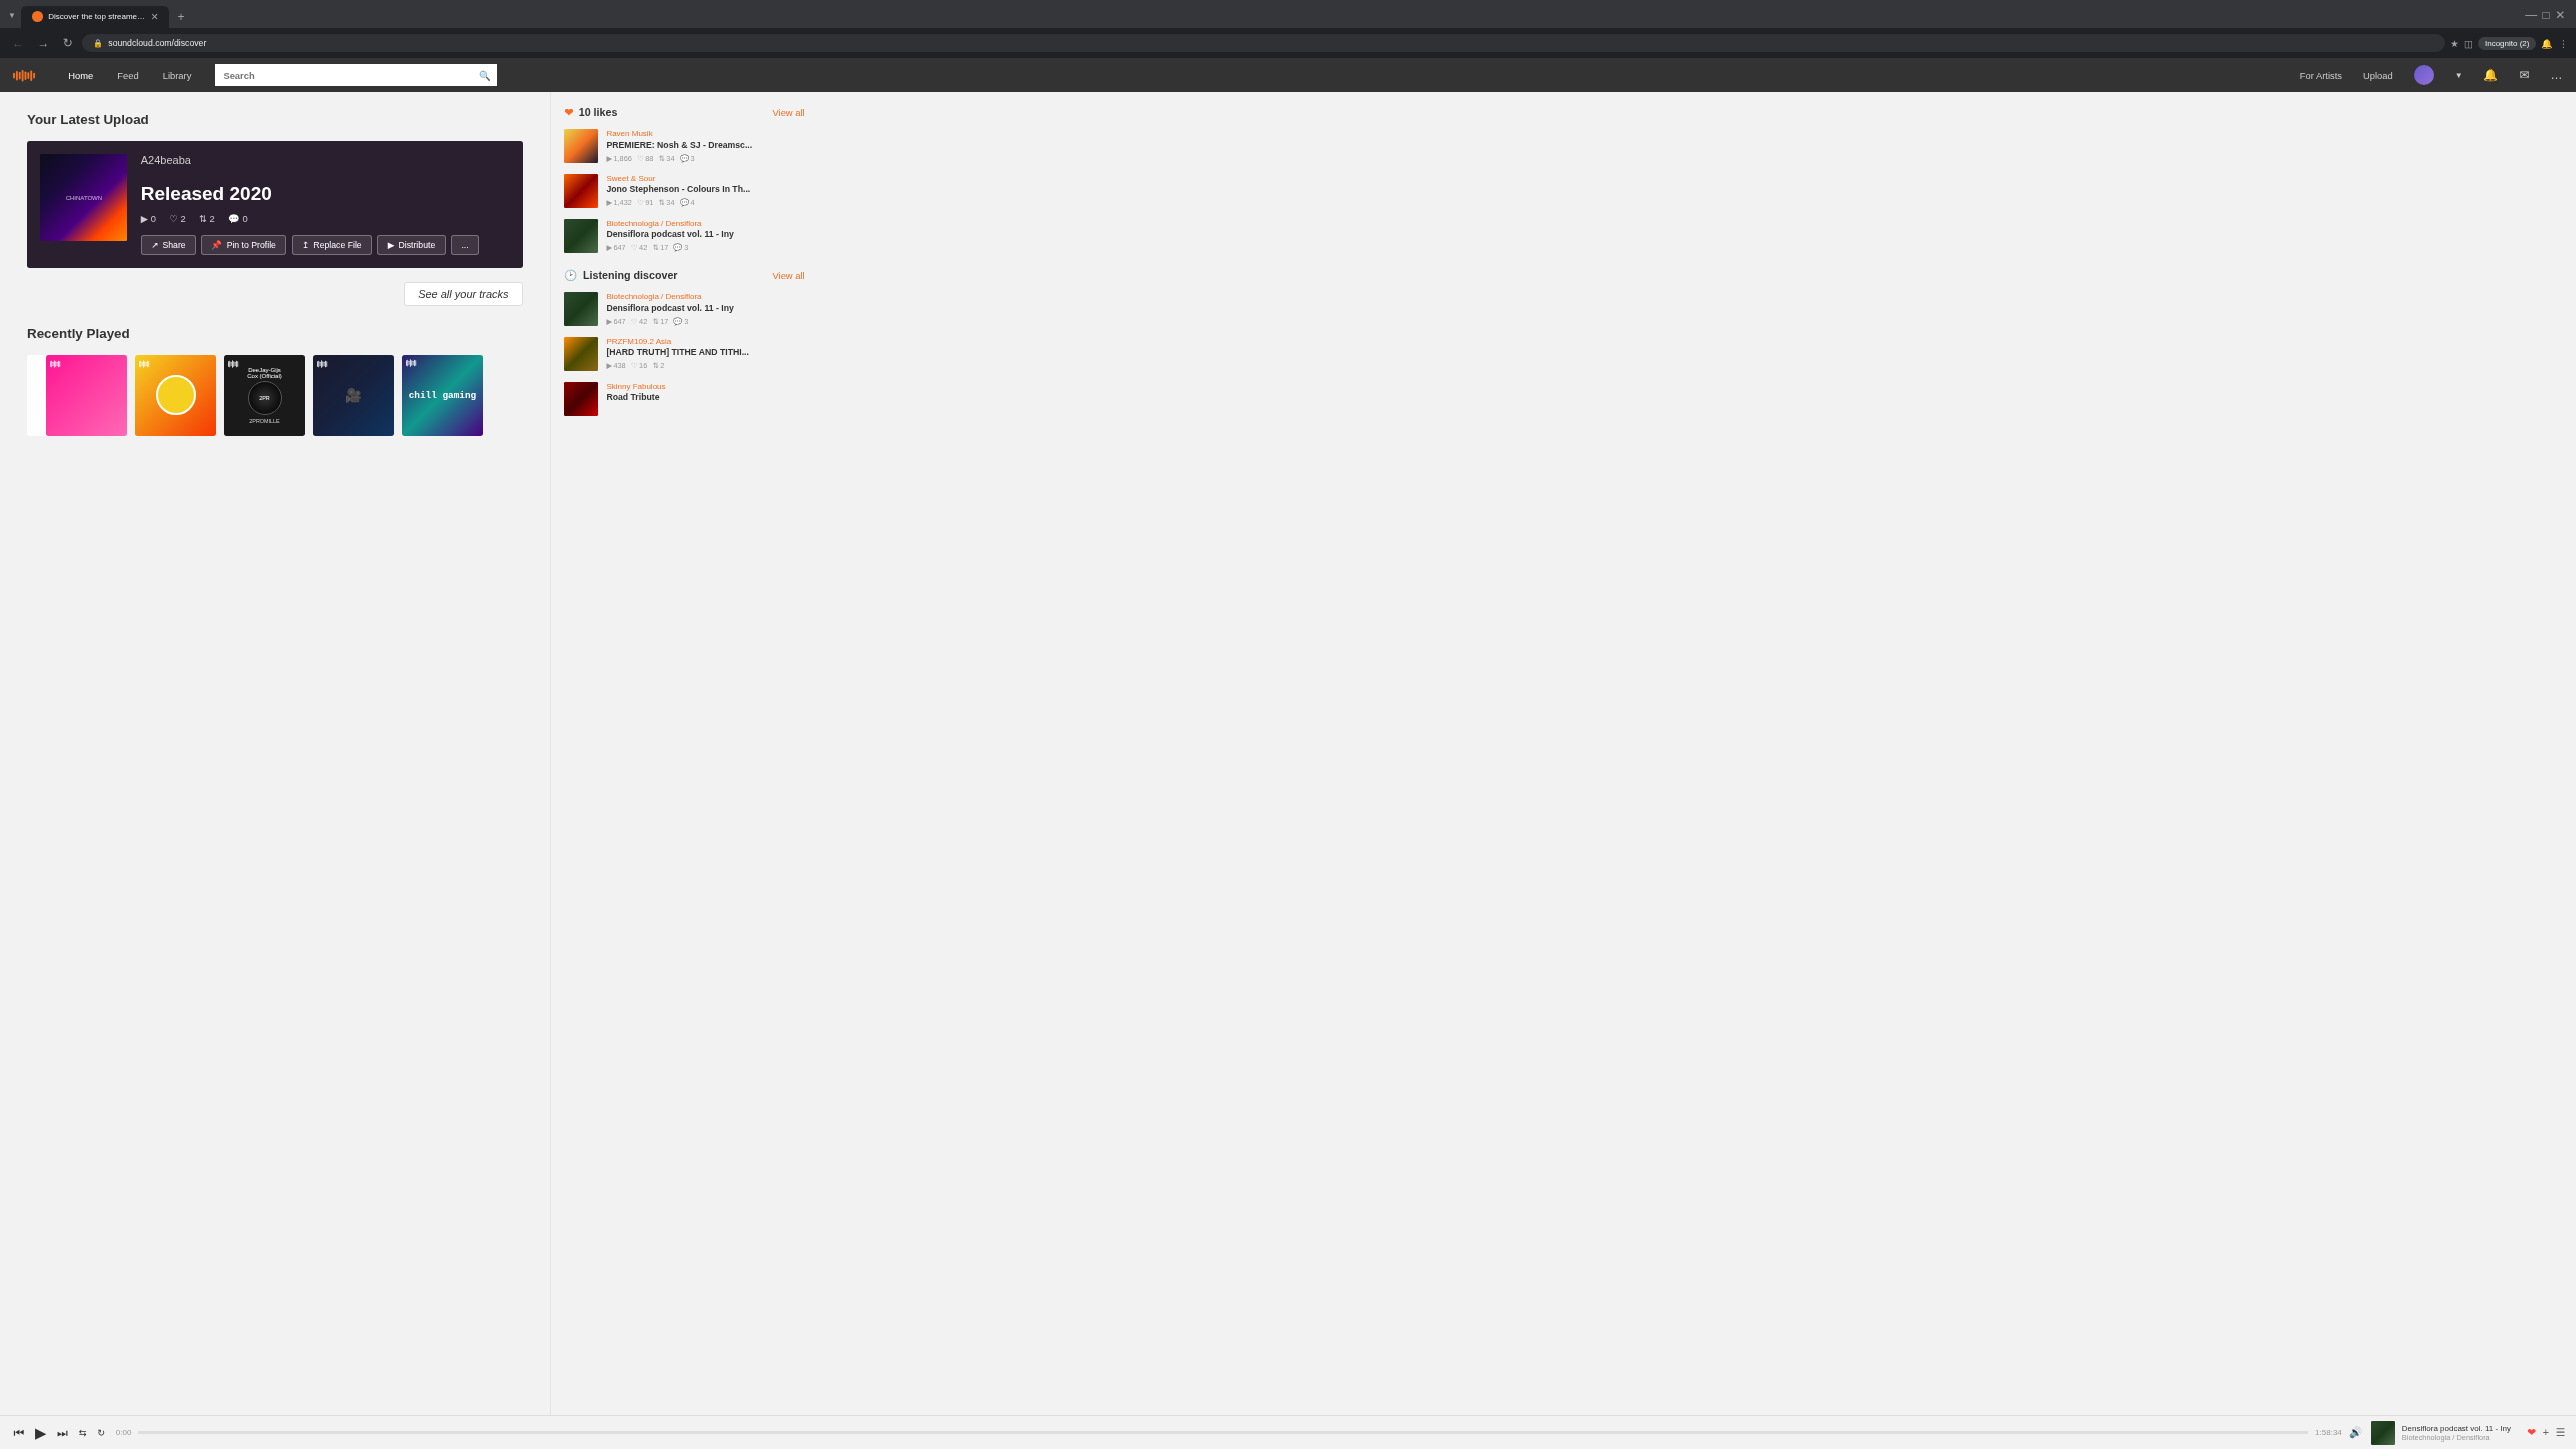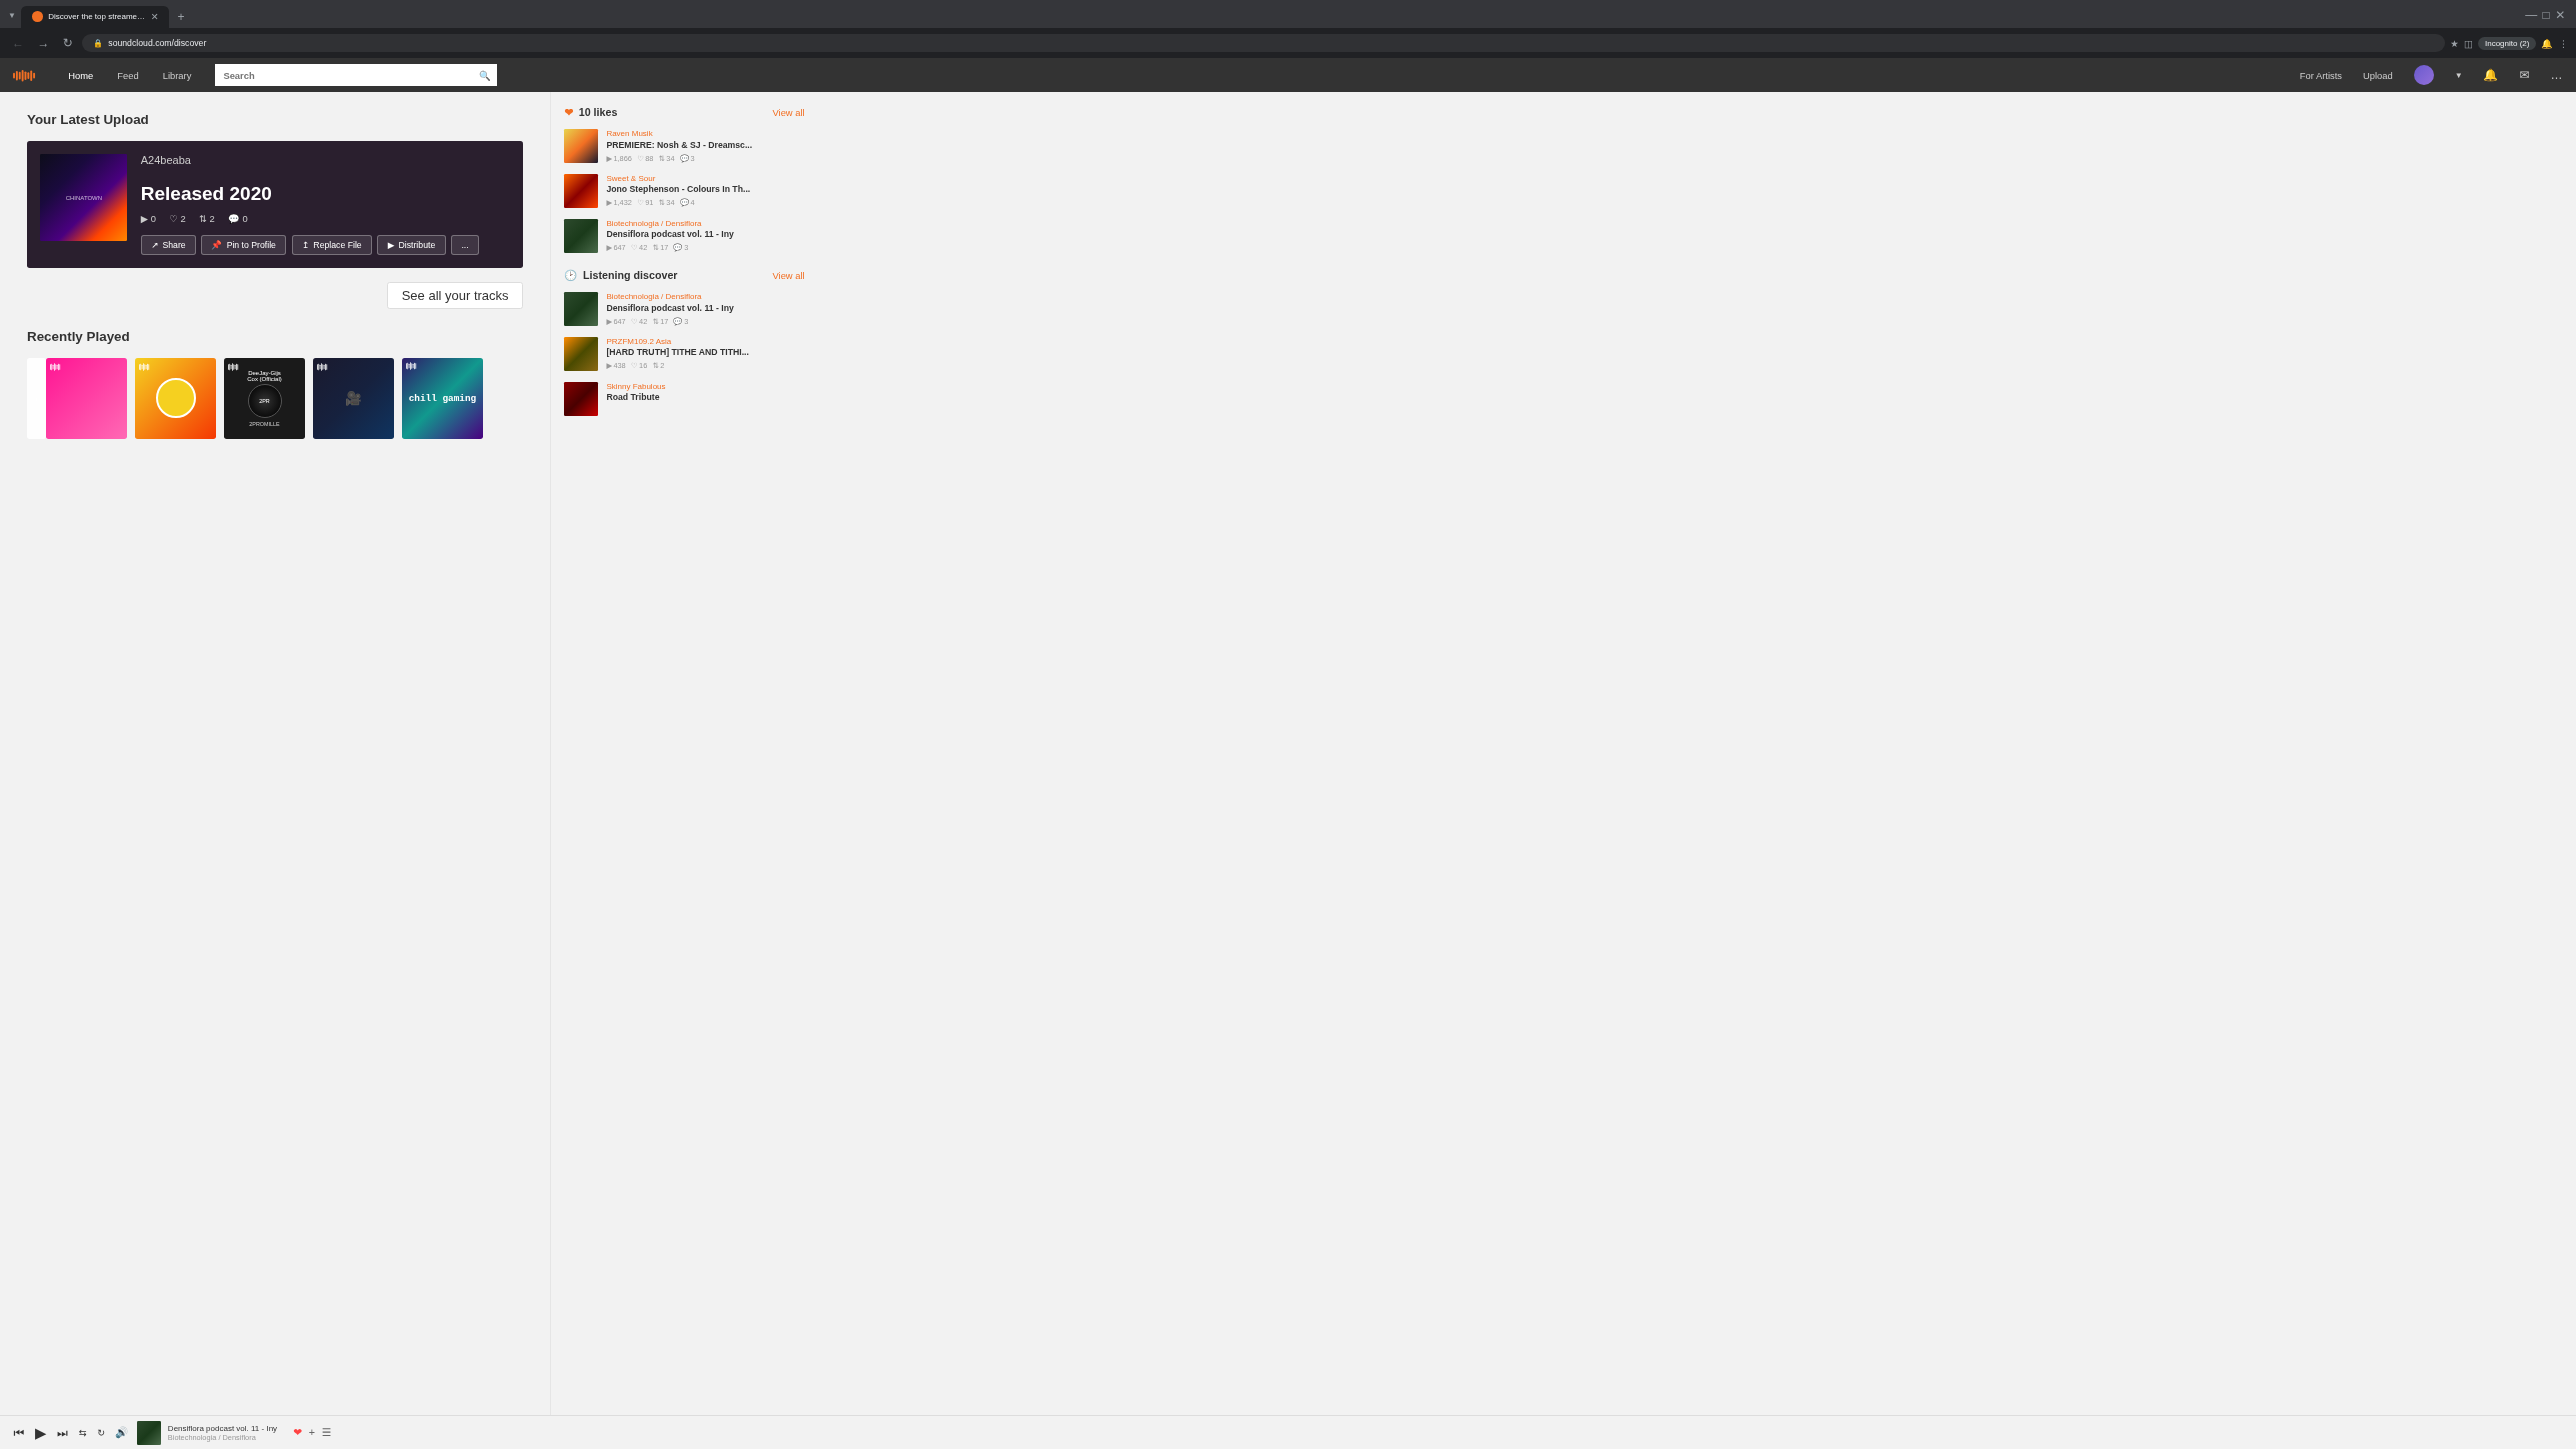--- a/index.html
+++ b/index.html
@@ -60,21 +60,21 @@
     .upload-thumb-img { width: 100%; height: 100%; background: linear-gradient(135deg, #1a0a2e 0%, #2d1b4e 40%, #ff6600 100%); display: flex; align-items: center; justify-content: center; font-size: 5.4px; color: #aaa; }
     .upload-info { flex: 1; }
     .upload-artist { color: #ccc; font-size: 11px; margin-bottom: 17px; }
     .upload-title { color: #fff; font-size: 19px; font-weight: 700; margin-bottom: 8px; }
     .upload-stats { display: flex; gap: 13.4px; color: #ccc; font-size: 9.4px; margin-bottom: 10.7px; }
     .upload-stat { display: flex; align-items: center; gap: 2.7px; }
     .upload-actions { display: flex; gap: 5.4px; flex-wrap: wrap; }
     .upload-btn { background: rgba(255,255,255,0.1); border: 0.7px solid rgba(255,255,255,0.3); color: #fff; padding: 4px 9.4px; border-radius: 2.7px; cursor: pointer; font-size: 8.7px; display: flex; align-items: center; gap: 4px; }
 
     .see-all-tracks { display: flex; justify-content: flex-end; margin-top: 13.4px; }
-    .see-all-btn { background: #fff; border: 0.7px solid #ddd; color: #333; padding: 5.4px 13.4px; border-radius: 2.7px; cursor: pointer; font-size: 13px; }
+    .see-all-btn { background: #fff; border: 0.7px solid #ddd; color: #333; padding: 5.4px 13.4px; border-radius: 2.7px; cursor: pointer; font-size: 11px; font-style: italic; }
 
     
     .recently-played { margin-top: 20px; }
     .recently-played-grid { display: flex; gap: 8px; overflow: hidden; position: relative; }
     .rp-prev { width: 19px; height: 100%; background: rgba(255,255,255,0.9); display: flex; align-items: center; justify-content: center; cursor: pointer; position: absolute; left: 0; top: 0; z-index: 2; border-radius: 2.7px; }
     .rp-card { width: 81px; flex-shrink: 0; cursor: pointer; }
     .rp-card-img { width: 81px; height: 81px; border-radius: 2.7px; overflow: hidden; position: relative; }
     .rp-card-img-inner { width: 100%; height: 100%; }
 
     
@@ -534,20 +534,27 @@
   </div>
 
   <div class="player-bar">
     <div class="player-controls">
       <button class="player-btn">⏮</button>
       <button class="player-btn" style="font-size:14.8px;">▶</button>
       <button class="player-btn">⏭</button>
       <button class="player-btn" style="font-size:9.4px;">⇆</button>
       <button class="player-btn" style="font-size:9.4px;">↻</button>
     </div>
+    <div class="player-progress">
+      <span class="player-time">0:00</span>
+      <div class="progress-bar">
+        <div class="progress-fill"></div>
+      </div>
+      <span class="player-time">1:58:34</span>
+    </div>
     <div class="player-volume">
       <span>🔊</span>
     </div>
     <div class="player-track-info">
       <div class="player-thumb thumb-bio"></div>
       <div class="player-track-text">
         <div class="player-track-name">Densiflora podcast vol. 11 - Iny</div>
         <div class="player-track-artist">Biotechnologia / Densiflora</div>
       </div>
     </div>

